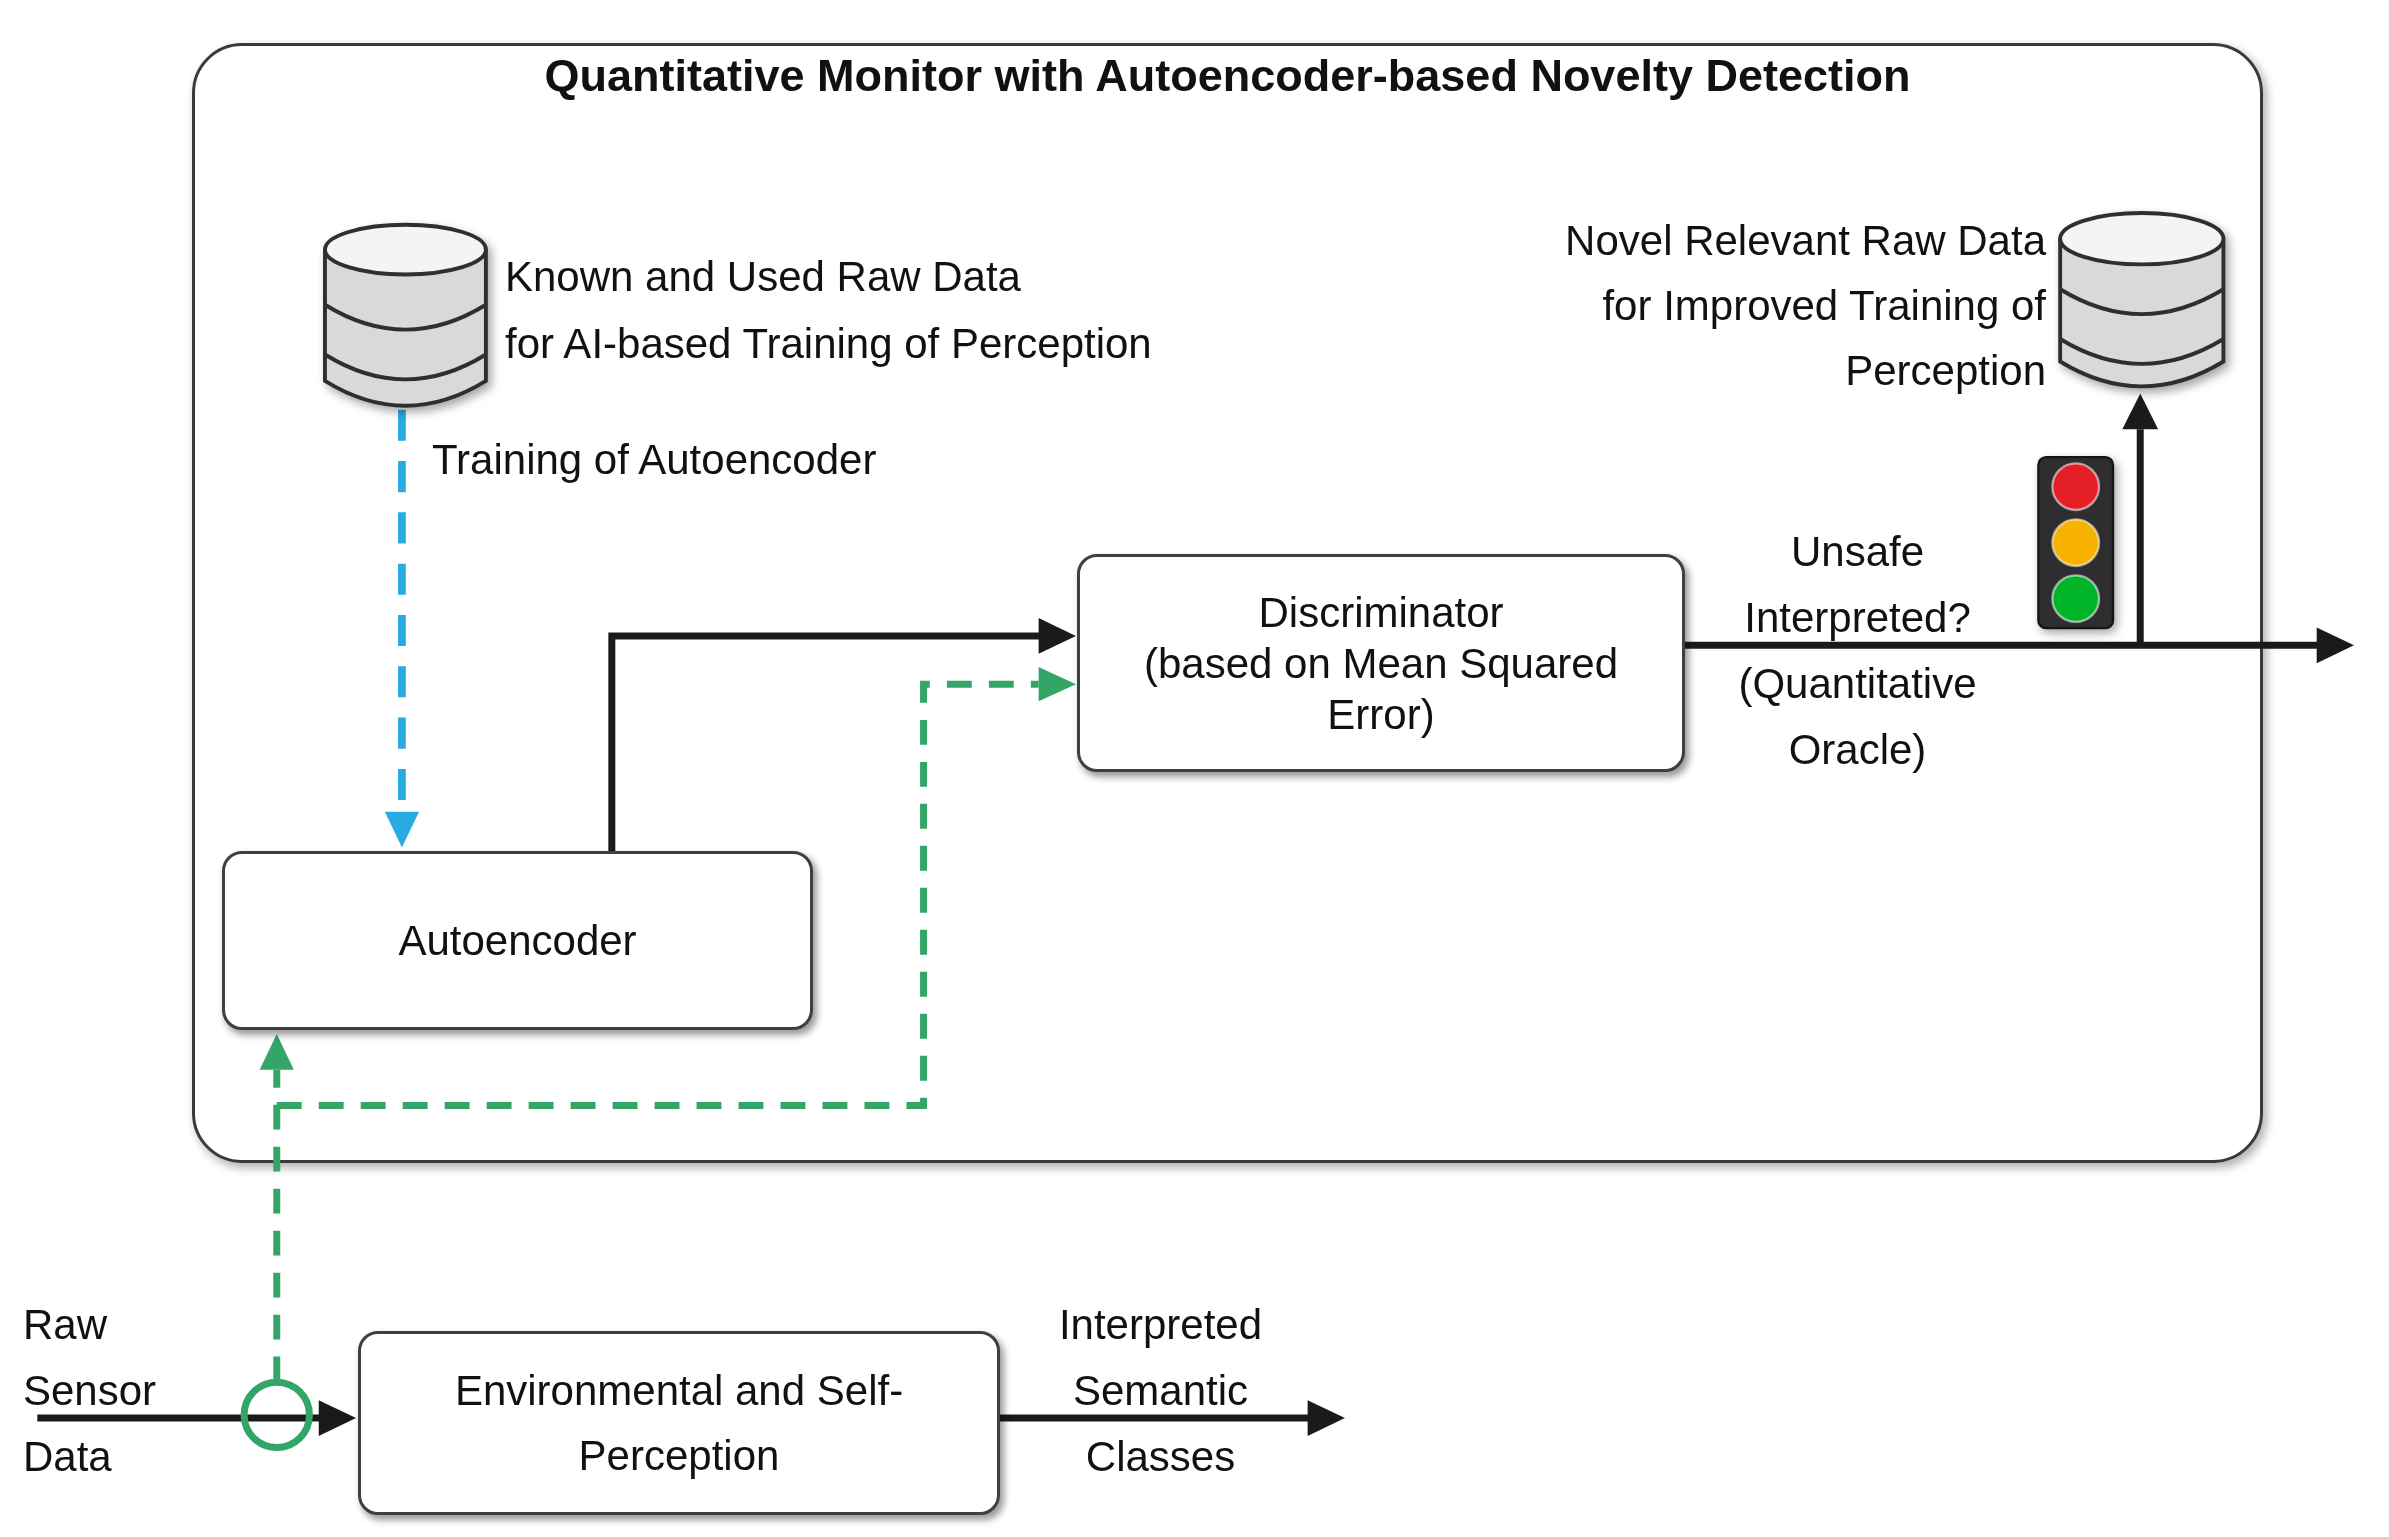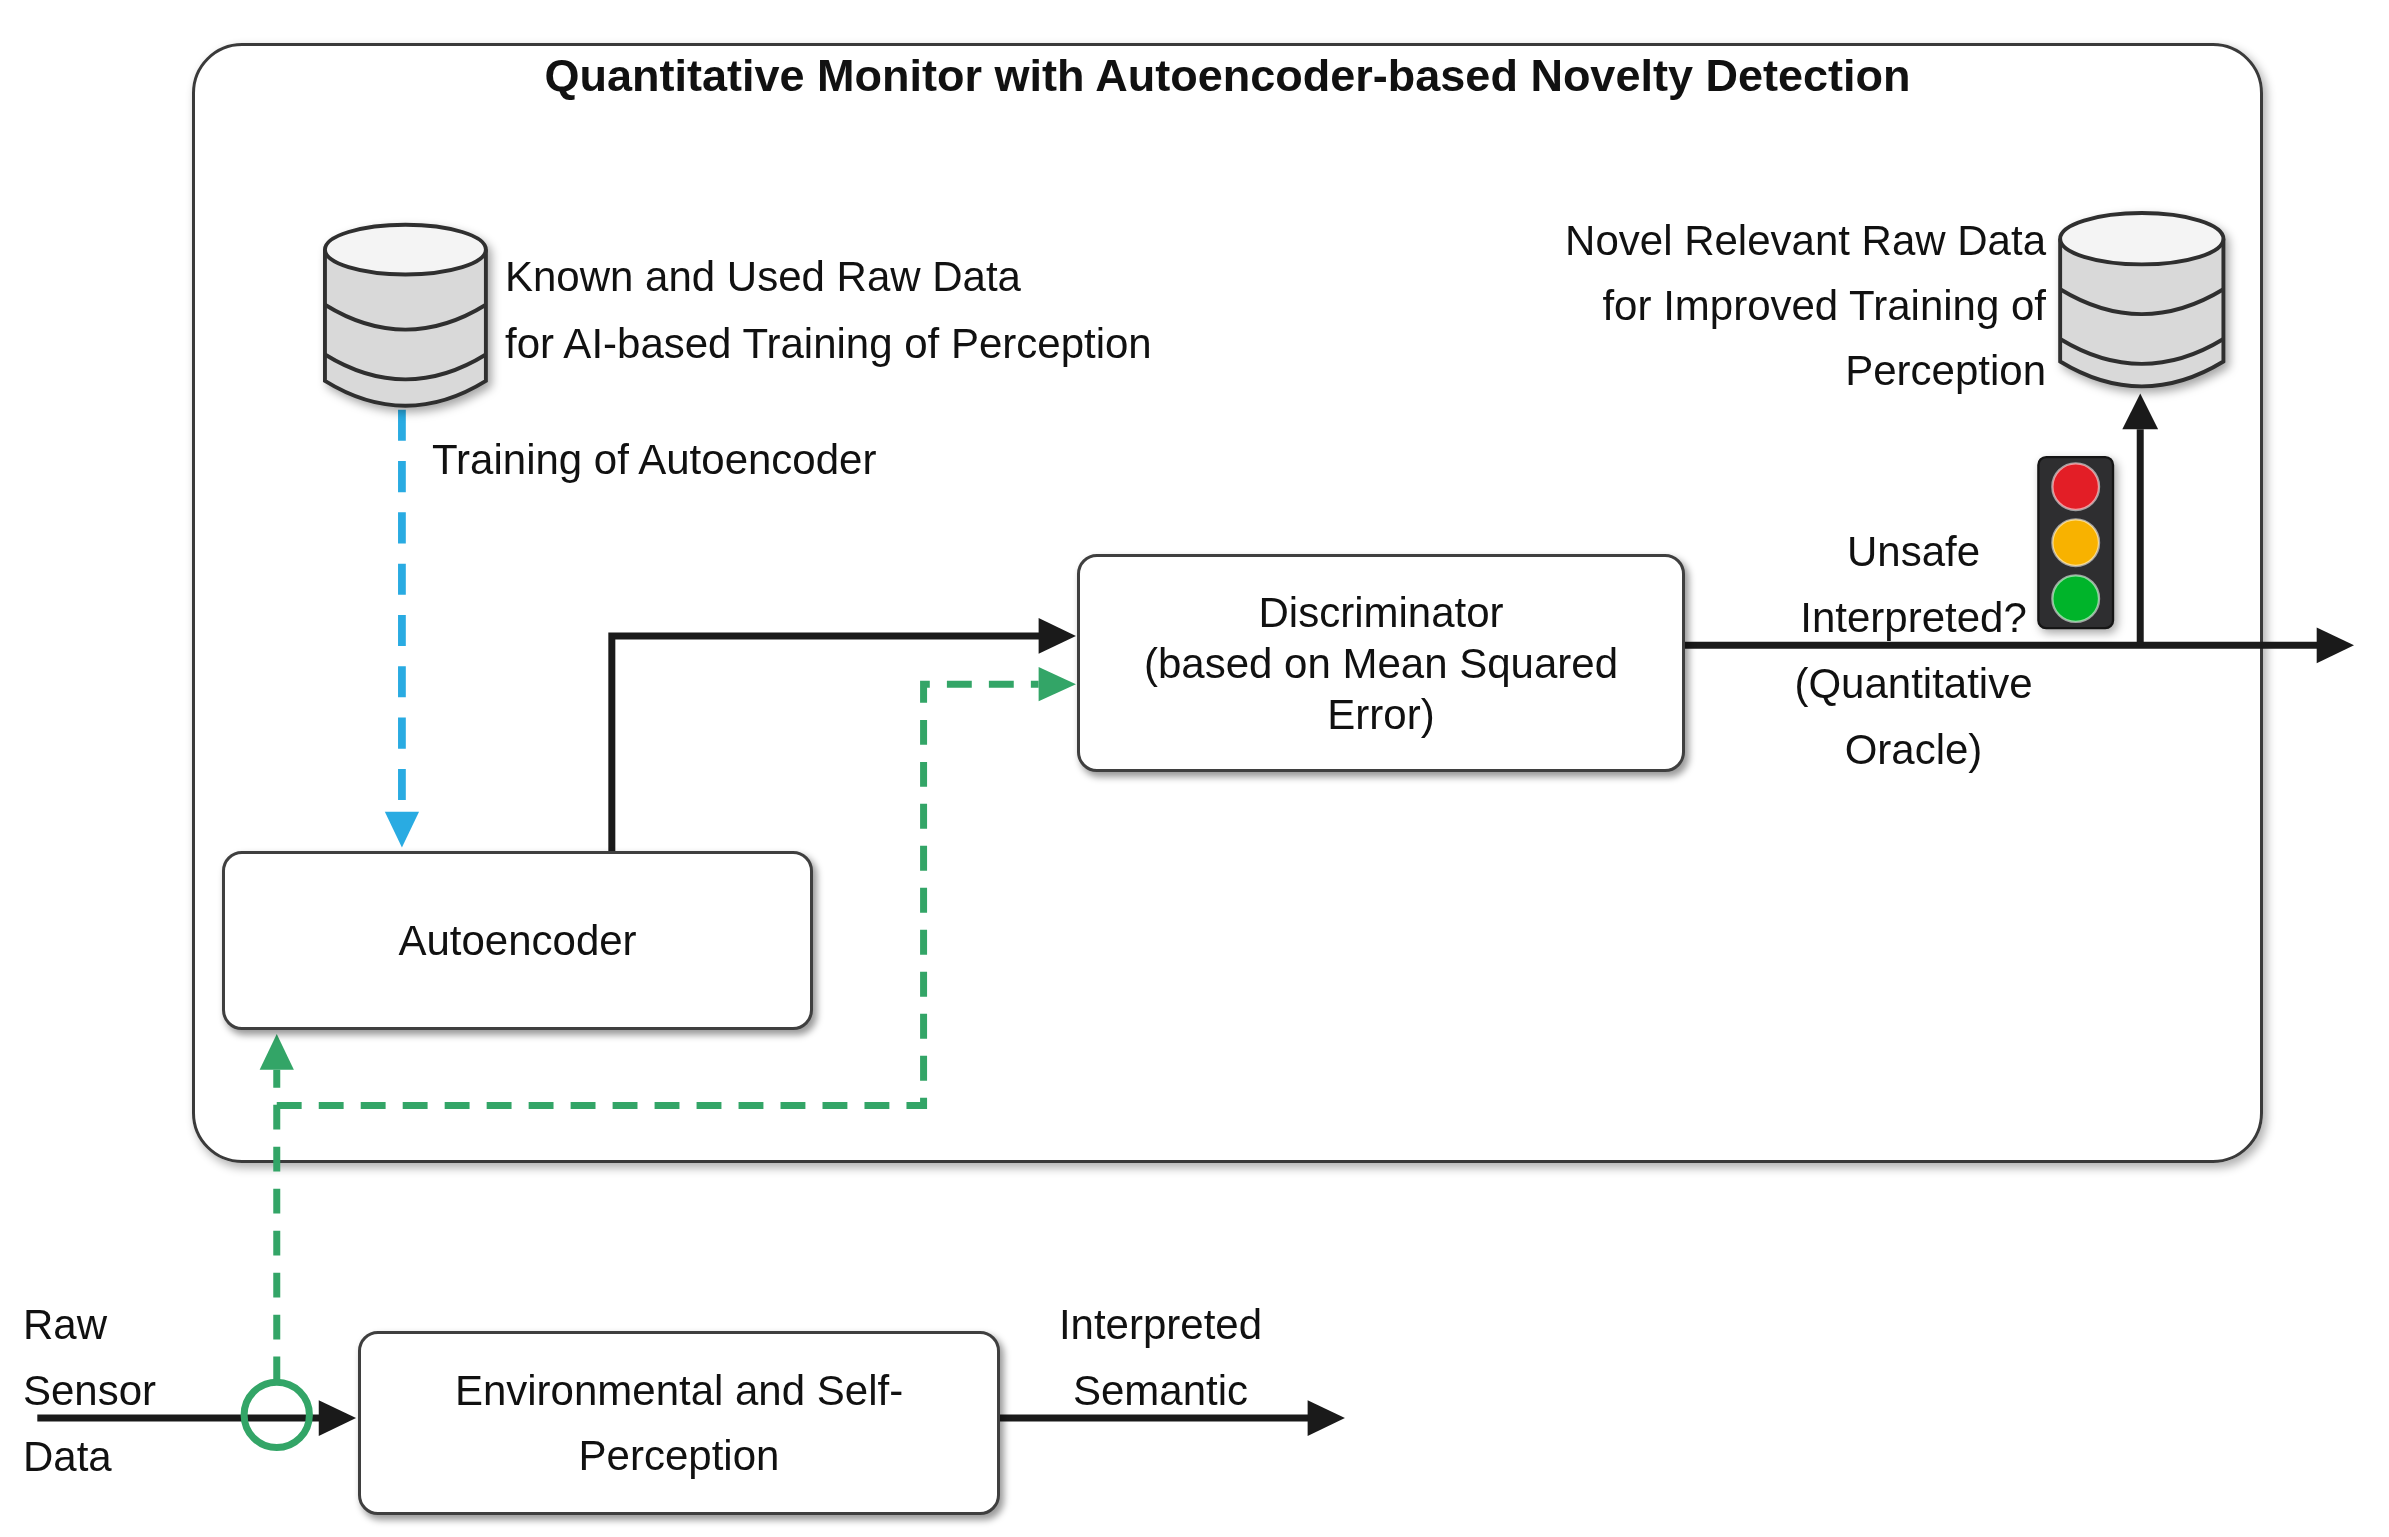--- a/index.html
+++ b/index.html
@@ -25,21 +25,21 @@
 
   
   .txt{position:absolute;font-size:42px;line-height:66px;white-space:nowrap;}
   .title{
     position:absolute;left:192px;top:39px;width:2071px;
     text-align:center;font-weight:bold;font-size:45px;line-height:73px;white-space:nowrap;
   }
   .known-label{left:505px;top:243px;text-align:left;line-height:67px;}
   .note-label{left:432px;top:426px;text-align:left;line-height:67px;}
   .novel-label{left:1314px;top:208px;width:732px;text-align:right;line-height:65px;}
-  .oracle-label{left:1696px;top:519px;width:435px;text-align:center;line-height:66px;}
+  .oracle-label{left:1640px;top:519px;width:435px;text-align:center;line-height:66px;}
   .input-label{left:23px;top:1292px;width:272px;text-align:left;}
   .output-label{left:1019px;top:1292px;width:283px;text-align:center;}
 
   
   .node{
     position:absolute;box-sizing:border-box;
     background:#ffffff;border:3.1px solid #3f3f3f;border-radius:20px;
     box-shadow:3.9px 4.7px 7.8px rgba(0,0,0,0.40);
     display:flex;align-items:center;justify-content:center;
     text-align:center;font-size:42px;
@@ -172,17 +172,18 @@
 
     <div class="txt input-label">
       <div>Raw</div>
       <div>Sensor</div>
       <div>Data</div>
     </div>
 
     <div class="txt output-label">
       <div>Interpreted</div>
       <div>Semantic</div>
+      <div>Classes</div>
     </div>
 
   </div>
 </div>
 
 
 </body></html>

